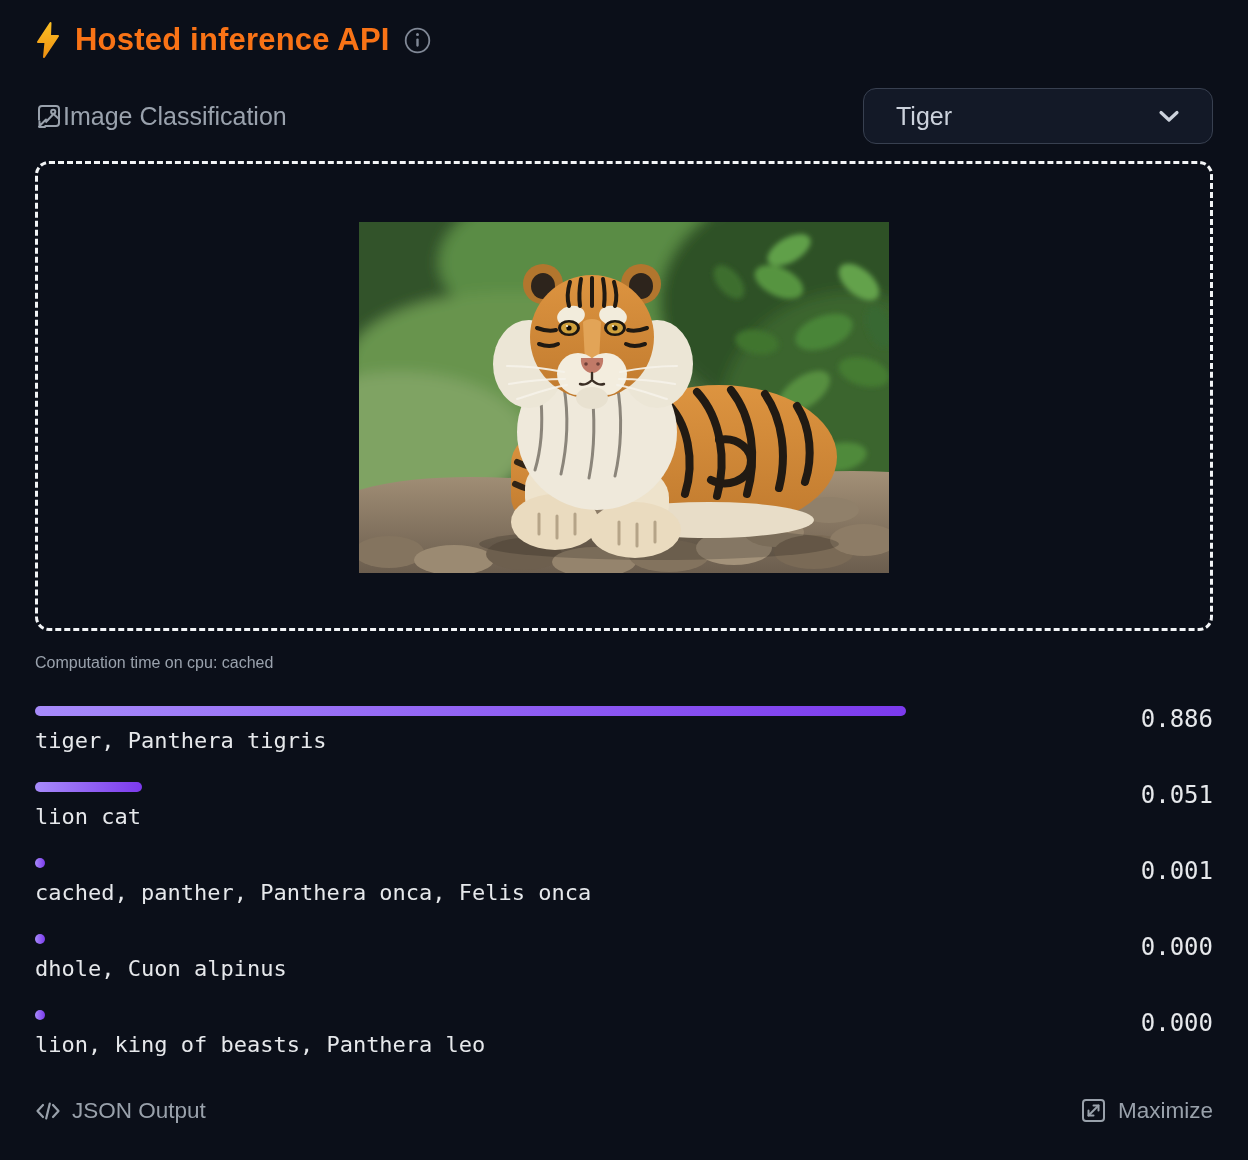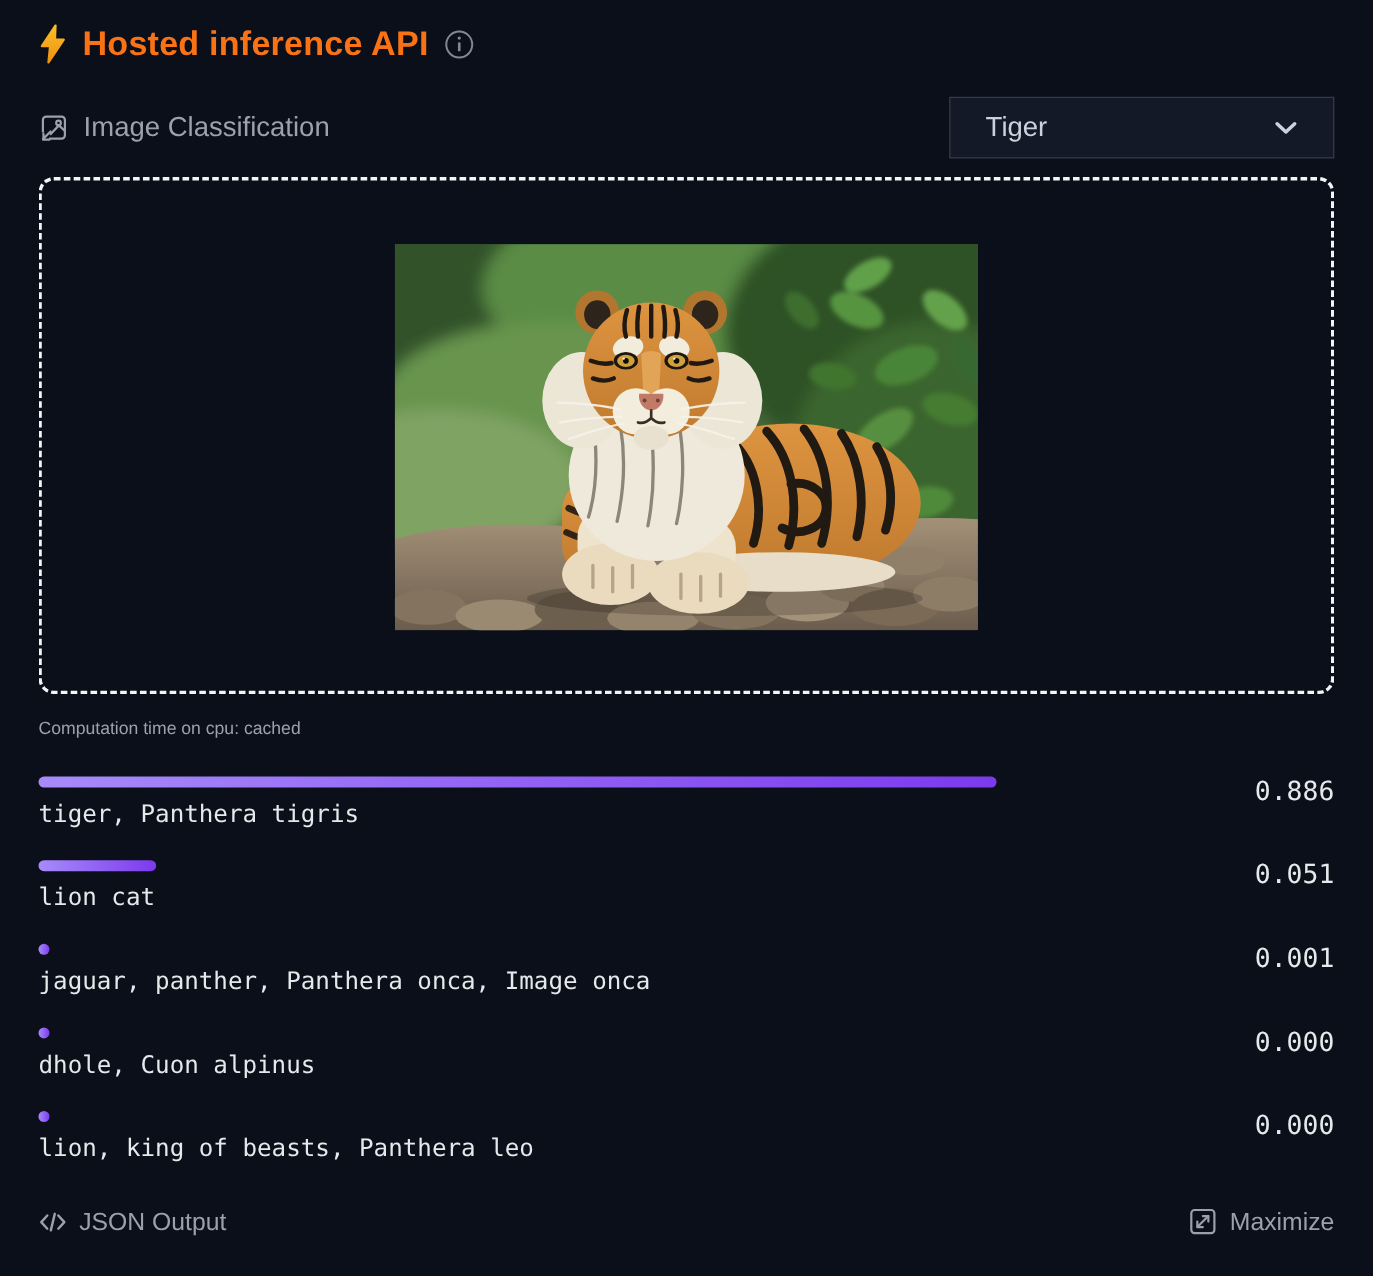--- a/index.html
+++ b/index.html
@@ -11,26 +11,26 @@
   .wrap{padding:20px 35px 0 35px;}
 
   
   .hdr{display:flex;align-items:center;gap:12px;margin-top:2px;}
   .hdr .bolt{width:28px;height:36px;display:flex;align-items:center;}
   .hdr h1{font-size:31px;font-weight:700;color:#f97316;margin:0;letter-spacing:.2px;}
   .hdr .info{width:27px;height:27px;margin-left:2px;display:flex;align-items:center;cursor:pointer;}
 
   
   .taskrow{display:flex;align-items:center;margin-top:30px;height:56px;}
-  .task{display:flex;align-items:center;gap:13px;cursor:pointer;}
+  .task{display:flex;align-items:center;cursor:pointer;}
   .task .ticon{width:28px;height:28px;display:flex;}
   .task .tlabel{font-size:25px;color:#9aa2ad;}
   .dropdown{
     margin-left:auto;width:350px;height:56px;box-sizing:border-box;
-    background:#131927;border:1.5px solid #384050;border-radius:0;
+    background:#131927;border:1.5px solid #384050;border-radius:13px;
     display:flex;align-items:center;padding:0 30px 0 32px;cursor:pointer;
   }
   .dropdown .dval{font-size:25px;color:#ccd2dc;}
   .dropdown .chev{margin-left:auto;width:26px;height:26px;display:flex;}
 
   
   .dropzone{
     margin-top:17px;height:470px;box-sizing:border-box;border:3px dashed #f2f4f6;
     border-radius:14px;display:flex;align-items:flex-start;justify-content:center;cursor:pointer;
   }
@@ -279,21 +279,21 @@
       <div class="track">
           <div class="bar" style="width: 10.9%;"></div>
         <div class="rlabel">lion cat</div>
         </div>
       <div class="score">0.051</div>
     </div>
 
     <div class="rrow">
       <div class="track">
           <div class="bar" style="width: 0.1%;"></div>
-        <div class="rlabel">jaguar, panther, Panthera onca, Image onca</div>
+        <div class="rlabel">cached, panther, Panthera onca, Felis onca</div>
         </div>
       <div class="score">0.001</div>
     </div>
 
     <div class="rrow">
       <div class="track">
           <div class="bar" style="width: 0%;"></div>
         <div class="rlabel">dhole, Cuon alpinus</div>
         </div>
       <div class="score">0.000</div>

